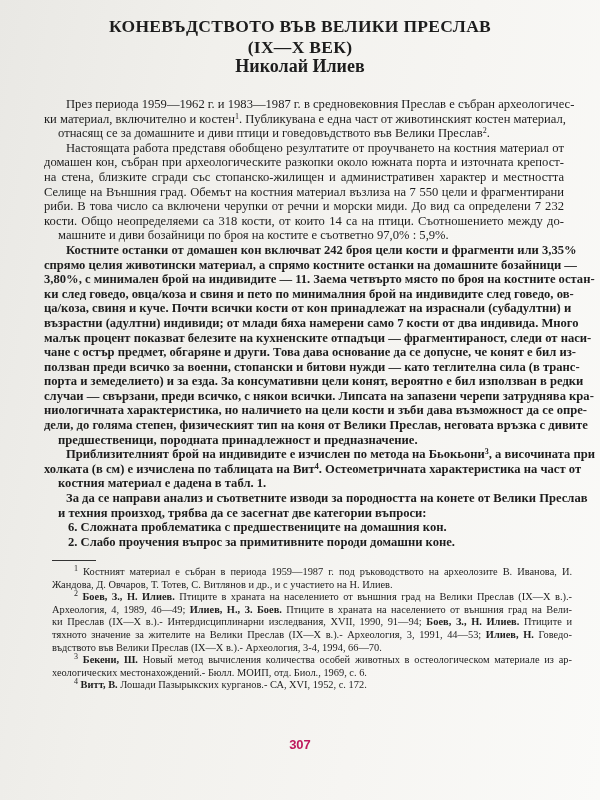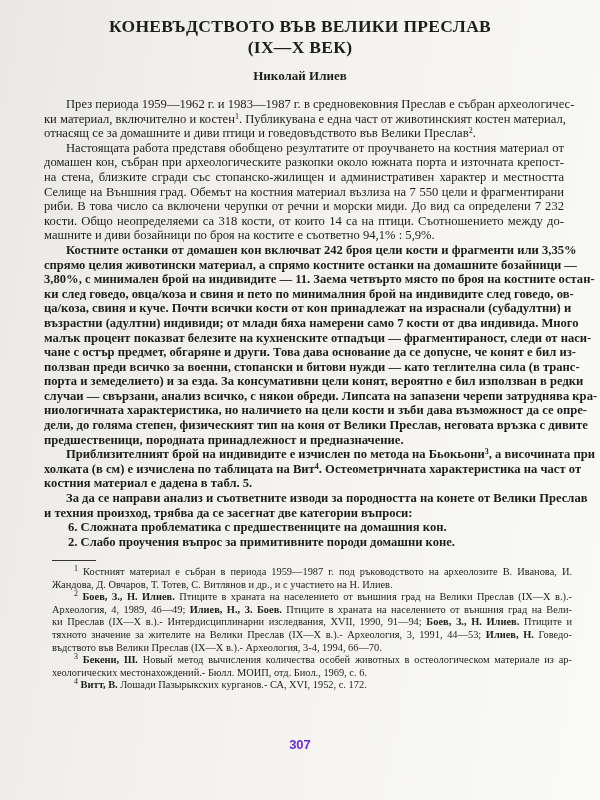--- a/index.html
+++ b/index.html
@@ -10,48 +10,48 @@
       color: #1d1d1d;
       position: relative;
     }
     .page { position: absolute; left: 0; top: 0; width: 600px; height: 596px; }
     .title {
       position: absolute; left: 0; width: 600px; top: 16px;
       text-align: center; font-weight: bold; font-size: 17.5px; letter-spacing: 0.3px;
       line-height: 21px;
     }
     .author {
-      position: absolute; left: 0; width: 600px; top: 68px;
-      text-align: center; font-weight: bold; font-size: 13px;
+      position: absolute; left: 0; width: 600px; top: 56px;
+      text-align: center; font-weight: bold; font-size: 18px;
     }
     .body-text {
       position: absolute; left: 44px; top: 97px; width: 520px;
       font-size: 12.6px; line-height: 14.6px;
     }
     .line { white-space: nowrap; display: block; height: 14.6px; text-align: justify; text-align-last: justify; }
-    .line.last { text-align-last: left; }
+    .line.last { text-align-last: left; margin-left: 14px; }
     .line.indent { padding-left: 22px; }
     .line.item { padding-left: 24px; text-align-last: left; font-weight: bold; }
     .bold-para .line { font-weight: bold; }
     sup { font-size: 8px; line-height: 0; vertical-align: 4px; }
     .rule {
       position: absolute; left: 52px; top: 560px; width: 44px; height: 1px; background: #333;
     }
     .footnotes {
       position: absolute; left: 52px; top: 566px; width: 520px;
       font-size: 10.4px; line-height: 12.6px;
     }
     .fn-line { display: block; white-space: nowrap; height: 12.6px; text-align: justify; text-align-last: justify; }
     .fn-line.last { text-align-last: left; }
     .fn-line.indent { padding-left: 22px; }
     .fn-line b { font-weight: bold; }
     .page-number {
       position: absolute; left: 0; width: 600px; top: 737px;
       text-align: center; font-size: 13px; font-weight: bold;
-      font-family: "Liberation Sans", sans-serif; color: #6d28d9;
+      font-family: "Liberation Sans", sans-serif; color: #be185d;
     }
   </style>
 </head>
 <body>
 
 <div class="page">
 
   <div class="title">
     <div>КОНЕВЪДСТВОТО ВЪВ ВЕЛИКИ ПРЕСЛАВ</div>
     <div>(IX—X ВЕК)</div>
@@ -67,44 +67,44 @@
       <span class="line last"><span>отнасящ се за домашните и диви птици и говедовъдството във Велики Преслав</span><sup>2</sup><span>.</span></span>
     </div>
 
     <div>
       <span class="line indent">Настоящата работа представя обобщено резултатите от проучването на костния материал от</span>
       <span class="line">домашен кон, събран при археологическите разкопки около южната порта и източната крепост-</span>
       <span class="line">на стена, близките сгради със стопанско-жилищен и административен характер и местността</span>
       <span class="line">Селище на Външния град. Обемът на костния материал възлиза на 7 550 цели и фрагментирани</span>
       <span class="line">риби. В това число са включени черупки от речни и морски миди. До вид са определени 7 232</span>
       <span class="line">кости. Общо неопределяеми са 318 кости, от които 14 са на птици. Съотношението между до-</span>
-      <span class="line last">машните и диви бозайници по броя на костите е съответно 94,1% : 5,9%.</span>
+      <span class="line last">машните и диви бозайници по броя на костите е съответно 97,0% : 5,9%.</span>
     </div>
 
     <div class="bold-para">
       <span class="line indent">Костните останки от домашен кон включват 242 броя цели кости и фрагменти или 3,35%</span>
       <span class="line">спрямо целия животински материал, а спрямо костните останки на домашните бозайници —</span>
       <span class="line">3,80%, с минимален брой на индивидите — 11. Заема четвърто място по броя на костните остан-</span>
       <span class="line">ки след говедо, овца/коза и свиня и пето по минималния брой на индивидите след говедо, ов-</span>
       <span class="line">ца/коза, свиня и куче. Почти всички кости от кон принадлежат на израснали (субадултни) и</span>
       <span class="line">възрастни (адултни) индивиди; от млади бяха намерени само 7 кости от два индивида. Много</span>
       <span class="line">малък процент показват белезите на кухненските отпадъци — фрагментираност, следи от наси-</span>
       <span class="line">чане с остър предмет, обгаряне и други. Това дава основание да се допусне, че конят е бил из-</span>
       <span class="line">ползван преди всичко за военни, стопански и битови нужди — като теглителна сила (в транс-</span>
       <span class="line">порта и земеделието) и за езда. За консумативни цели конят, вероятно е бил използван в редки</span>
-      <span class="line">случаи — свързани, анализ всичко, с някои обреди. Липсата на запазени черепи затруднява кра-</span>
+      <span class="line">случаи — свързани, преди всичко, с някои всички. Липсата на запазени черепи затруднява кра-</span>
       <span class="line">ниологичната характеристика, но наличието на цели кости и зъби дава възможност да се опре-</span>
       <span class="line">дели, до голяма степен, физическият тип на коня от Велики Преслав, неговата връзка с дивите</span>
       <span class="line last">предшественици, породната принадлежност и предназначение.</span>
     </div>
 
     <div class="bold-para">
       <span class="line indent"><span>Приблизителният брой на индивидите е изчислен по метода на Бьокьони</span><sup>3</sup><span>, а височината при</span></span>
       <span class="line"><span>холката (в см) е изчислена по таблицата на Вит</span><sup>4</sup><span>. Остеометричната характеристика на част от</span></span>
-      <span class="line last">костния материал е дадена в табл. 5.</span>
+      <span class="line last">костния материал е дадена в табл. 1.</span>
     </div>
 
     <div class="bold-para">
       <span class="line indent">За да се направи анализ и съответните изводи за породността на конете от Велики Преслав</span>
       <span class="line last">и техния произход, трябва да се засегнат две категории въпроси:</span>
     </div>
 
     <div>
       <span class="line item">6. Сложната проблематика с предшествениците на домашния кон.</span>
       <span class="line item">2. Слабо проучения въпрос за примитивните породи домашни коне.</span>

